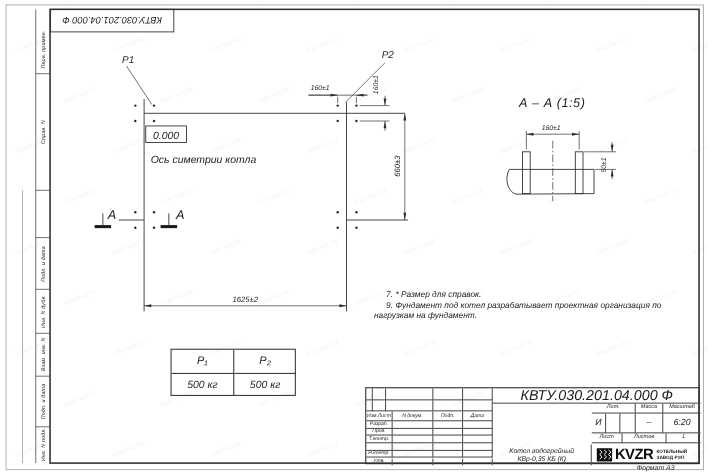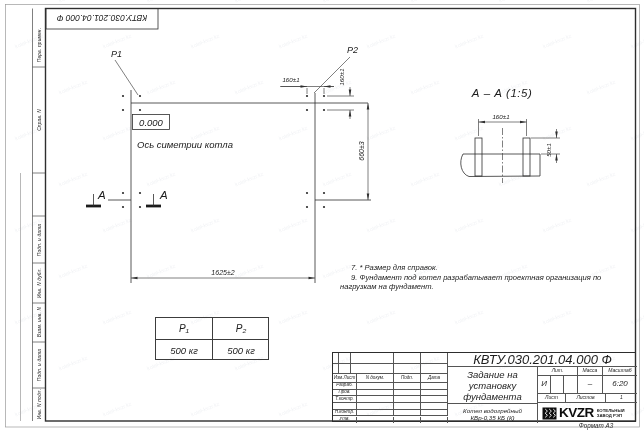--- a/index.html
+++ b/index.html
@@ -320,21 +320,20 @@
     <div class="cell" style="left:24px;top:56.8px;width:37px;height:6.7px;"></div>
     <div class="cell" style="left:61px;top:56.8px;width:27px;height:6.7px;"></div>
     <div class="cell" style="left:88px;top:56.8px;width:27px;height:6.7px;"></div>
     <div class="cell f46" style="left:0;top:63.5px;width:24px;height:6.5px;border-bottom:none;">Утв.</div>
     <div class="cell" style="left:24px;top:63.5px;width:37px;height:6.5px;border-bottom:none;"></div>
     <div class="cell" style="left:61px;top:63.5px;width:27px;height:6.5px;border-bottom:none;"></div>
     <div class="cell" style="left:88px;top:63.5px;width:27px;height:6.5px;border-bottom:none;"></div>
 
     <div class="cell f13" style="left:115px;top:0;width:189px;height:14px;border-right:none;">КВТУ.030.201.04.000  Ф</div>
 
-    <div class="cell f95" style="left:115px;top:14px;width:90px;height:37px;padding:0 8px;">Задание на установку фундамента</div>
 
     <div class="cell f62" style="left:115px;top:51px;width:90px;height:19px;padding:0 9px;border-bottom:none;">Котел водогрейный КВр-0,35 КБ (К)</div>
 
     <div class="cell f5" style="left:205px;top:14px;width:40px;height:9px;">Лит.</div>
     <div class="cell f5" style="left:245px;top:14px;width:25px;height:9px;">Масса</div>
     <div class="cell f5" style="left:270px;top:14px;width:34px;height:9px;border-right:none;">Масштаб</div>
 
     <div class="cell f8" style="left:205px;top:23px;width:13px;height:18px;">И</div>
     <div class="cell" style="left:218px;top:23px;width:13px;height:18px;"></div>
     <div class="cell" style="left:231px;top:23px;width:14px;height:18px;"></div>

